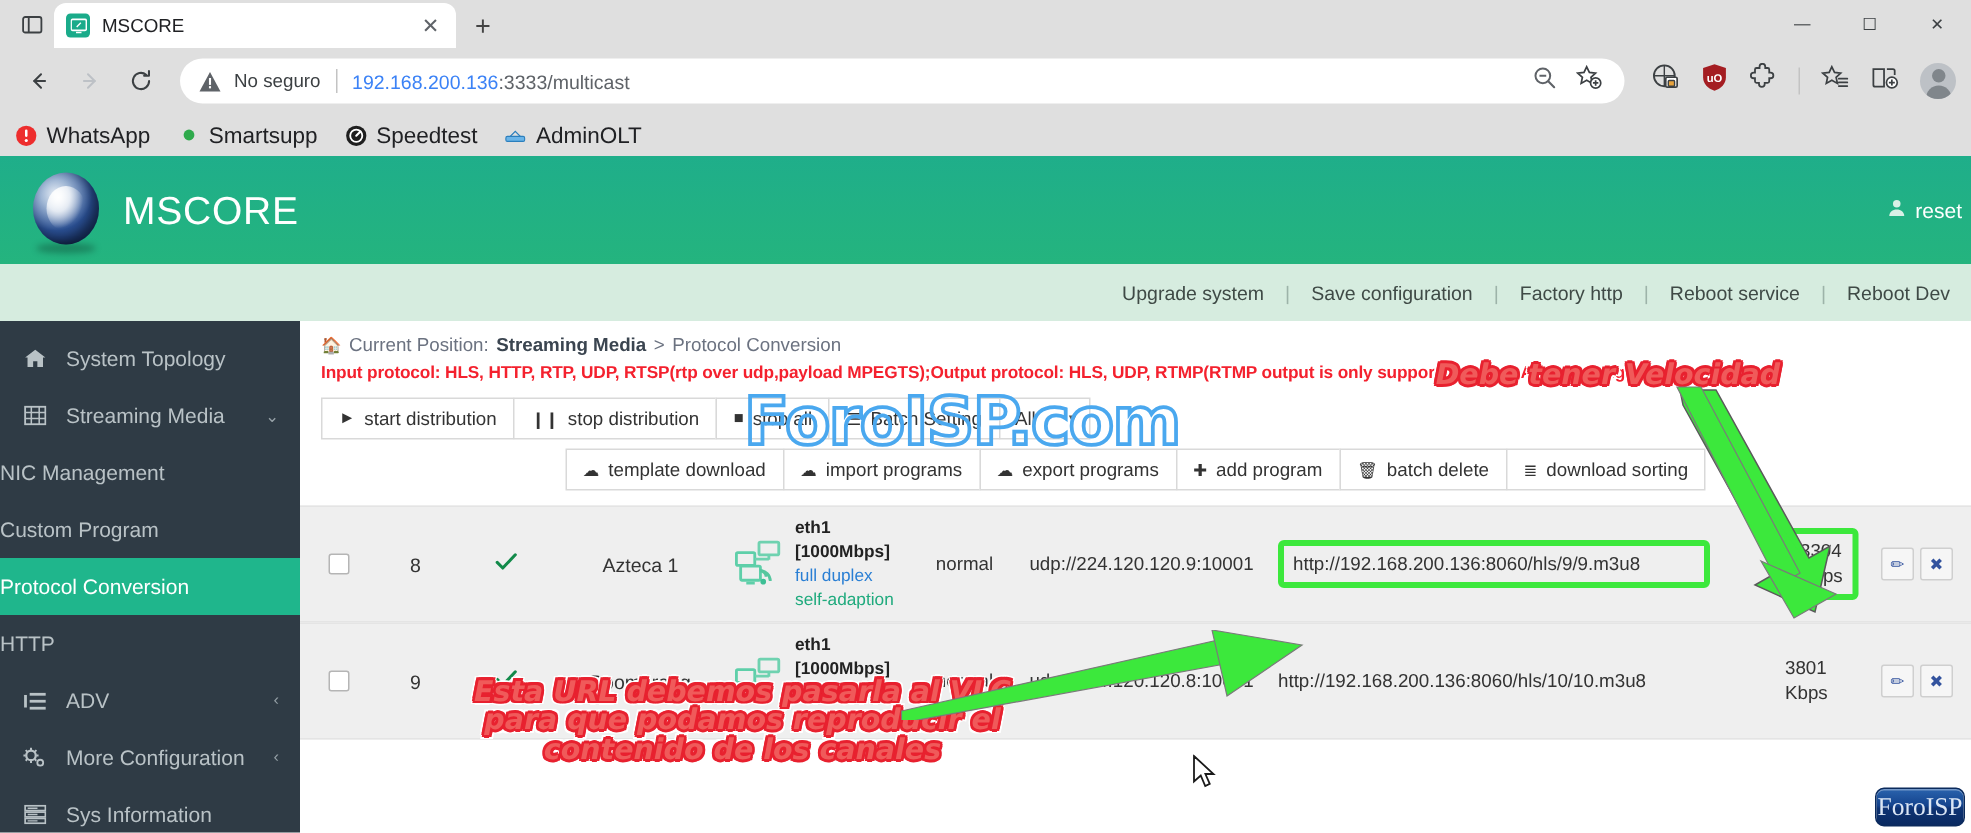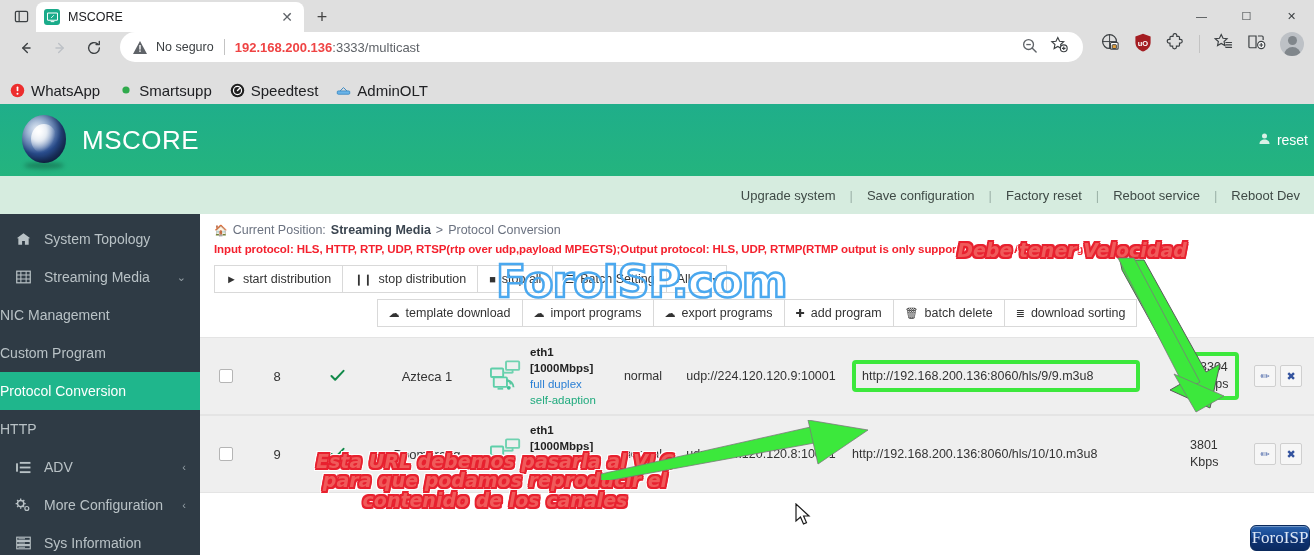--- a/index.html
+++ b/index.html
@@ -31,31 +31,31 @@
   }
   .tab-title { flex:1; white-space:nowrap; overflow:hidden; text-overflow:ellipsis; font-size:12.5px; }
   .tab-close { width:18px; height:18px; display:flex; align-items:center; justify-content:center;
     font-size:14px; color:#5f6368; }
   .newtab { width:28px; height:28px; display:flex; align-items:center; justify-content:center;
     font-size:18px; color:#444; margin-left:4px; margin-bottom:1px; }
   .winctrl { position:absolute; right:0; top:0; height:32px; display:flex; align-items:center; }
   .winctrl div { width:45px; height:32px; display:flex; align-items:center; justify-content:center;
     font-size:11px; color:#3c4043; }
 
-  .navbar { height:44px; background:#dfdfdf; display:flex; align-items:flex-start; padding:0 10px; gap:2px; }
+  .navbar { height:44px; background:#dfdfdf; display:flex; align-items:center; padding:0 10px; gap:2px; }
   .navbtn { width:32px; height:32px; border-radius:50%; display:flex; align-items:center; justify-content:center; }
   .omnibox {
     flex:1; height:30px; background:#fff; border-radius:15px; margin:0 8px;
     display:flex; align-items:center; padding:0 12px; gap:8px; position:relative;
   }
   .warn-tri { width:16px; height:15px; flex:0 0 16px; }
   .notsecure { font-size:12.5px; color:#3c4043; white-space:nowrap; }
   .omni-sep { width:1px; height:16px; background:#c3c3c3; margin:0 2px; }
   .url { font-size:13px; color:#5f6368; white-space:nowrap; }
-  .url b { color:#ef4444; font-weight:700; }
+  .url b { color:#3b82f6; font-weight:400; }
   .omni-right { margin-left:auto; display:flex; align-items:center; gap:12px; padding-right:2px; }
   .toolbar-icons { display:flex; align-items:center; gap:14px; padding-left:8px; }
   .avatar { width:24px; height:24px; border-radius:50%; background:#bdc1c6; position:relative; overflow:hidden; }
   .avatar:before { content:""; position:absolute; width:9px; height:9px; border-radius:50%;
     background:#80868b; left:7.5px; top:4px; }
   .avatar:after { content:""; position:absolute; width:17px; height:10px; border-radius:9px 9px 0 0;
     background:#80868b; left:3.5px; top:15px; }
 
   .bookmarks { height:28px; background:#dfdfdf; display:flex; align-items:center; padding:0 10px; gap:18px; }
   .bm { display:flex; align-items:center; gap:6px; font-size:15px; color:#202124; white-space:nowrap; }
@@ -360,21 +360,21 @@
       </span>
       <span>reset</span>
     </div>
   </div>
 
   <div class="sysbar">
     <a>Upgrade system</a>
     <span class="sep">|</span>
     <a>Save configuration</a>
     <span class="sep">|</span>
-    <a>Factory reset</a>
+    <a>Factory http</a>
     <span class="sep">|</span>
     <a>Reboot service</a>
     <span class="sep">|</span>
     <a>Reboot Dev</a>
   </div>
 
   <div class="body-wrap">
 
     <div class="sidebar">
       <div class="side-item">

